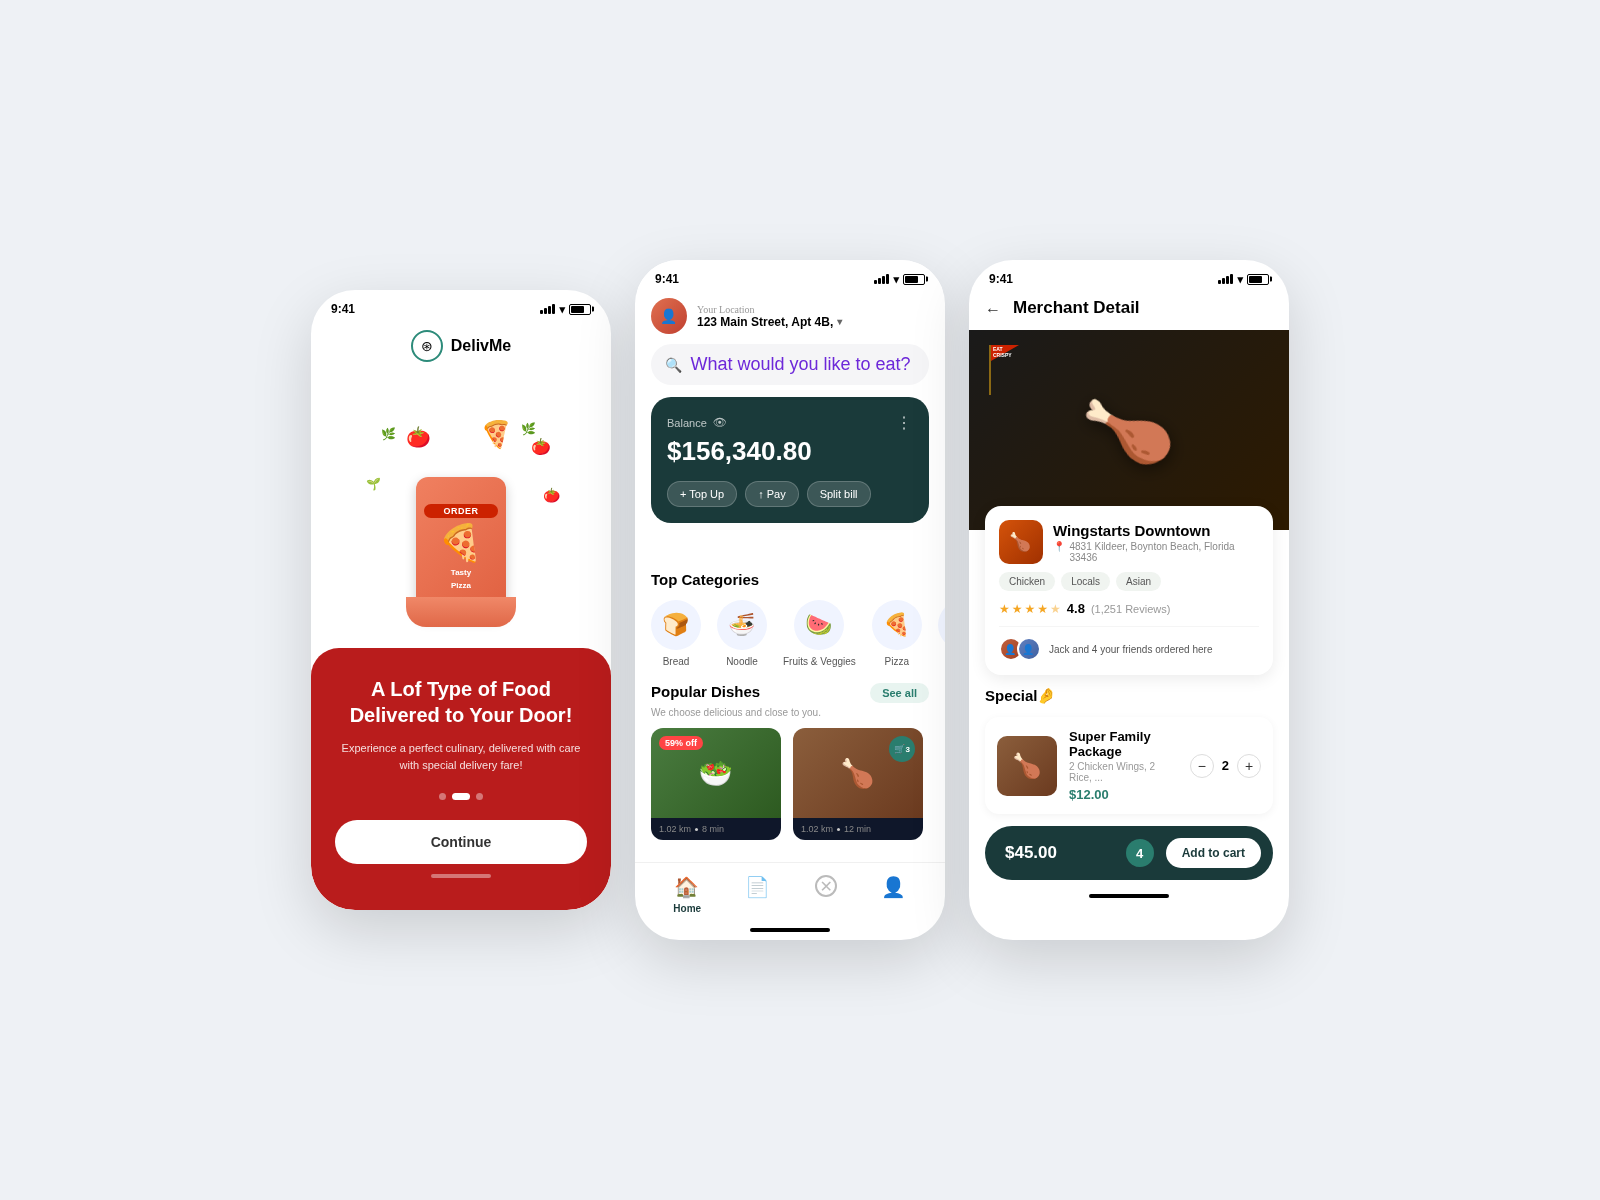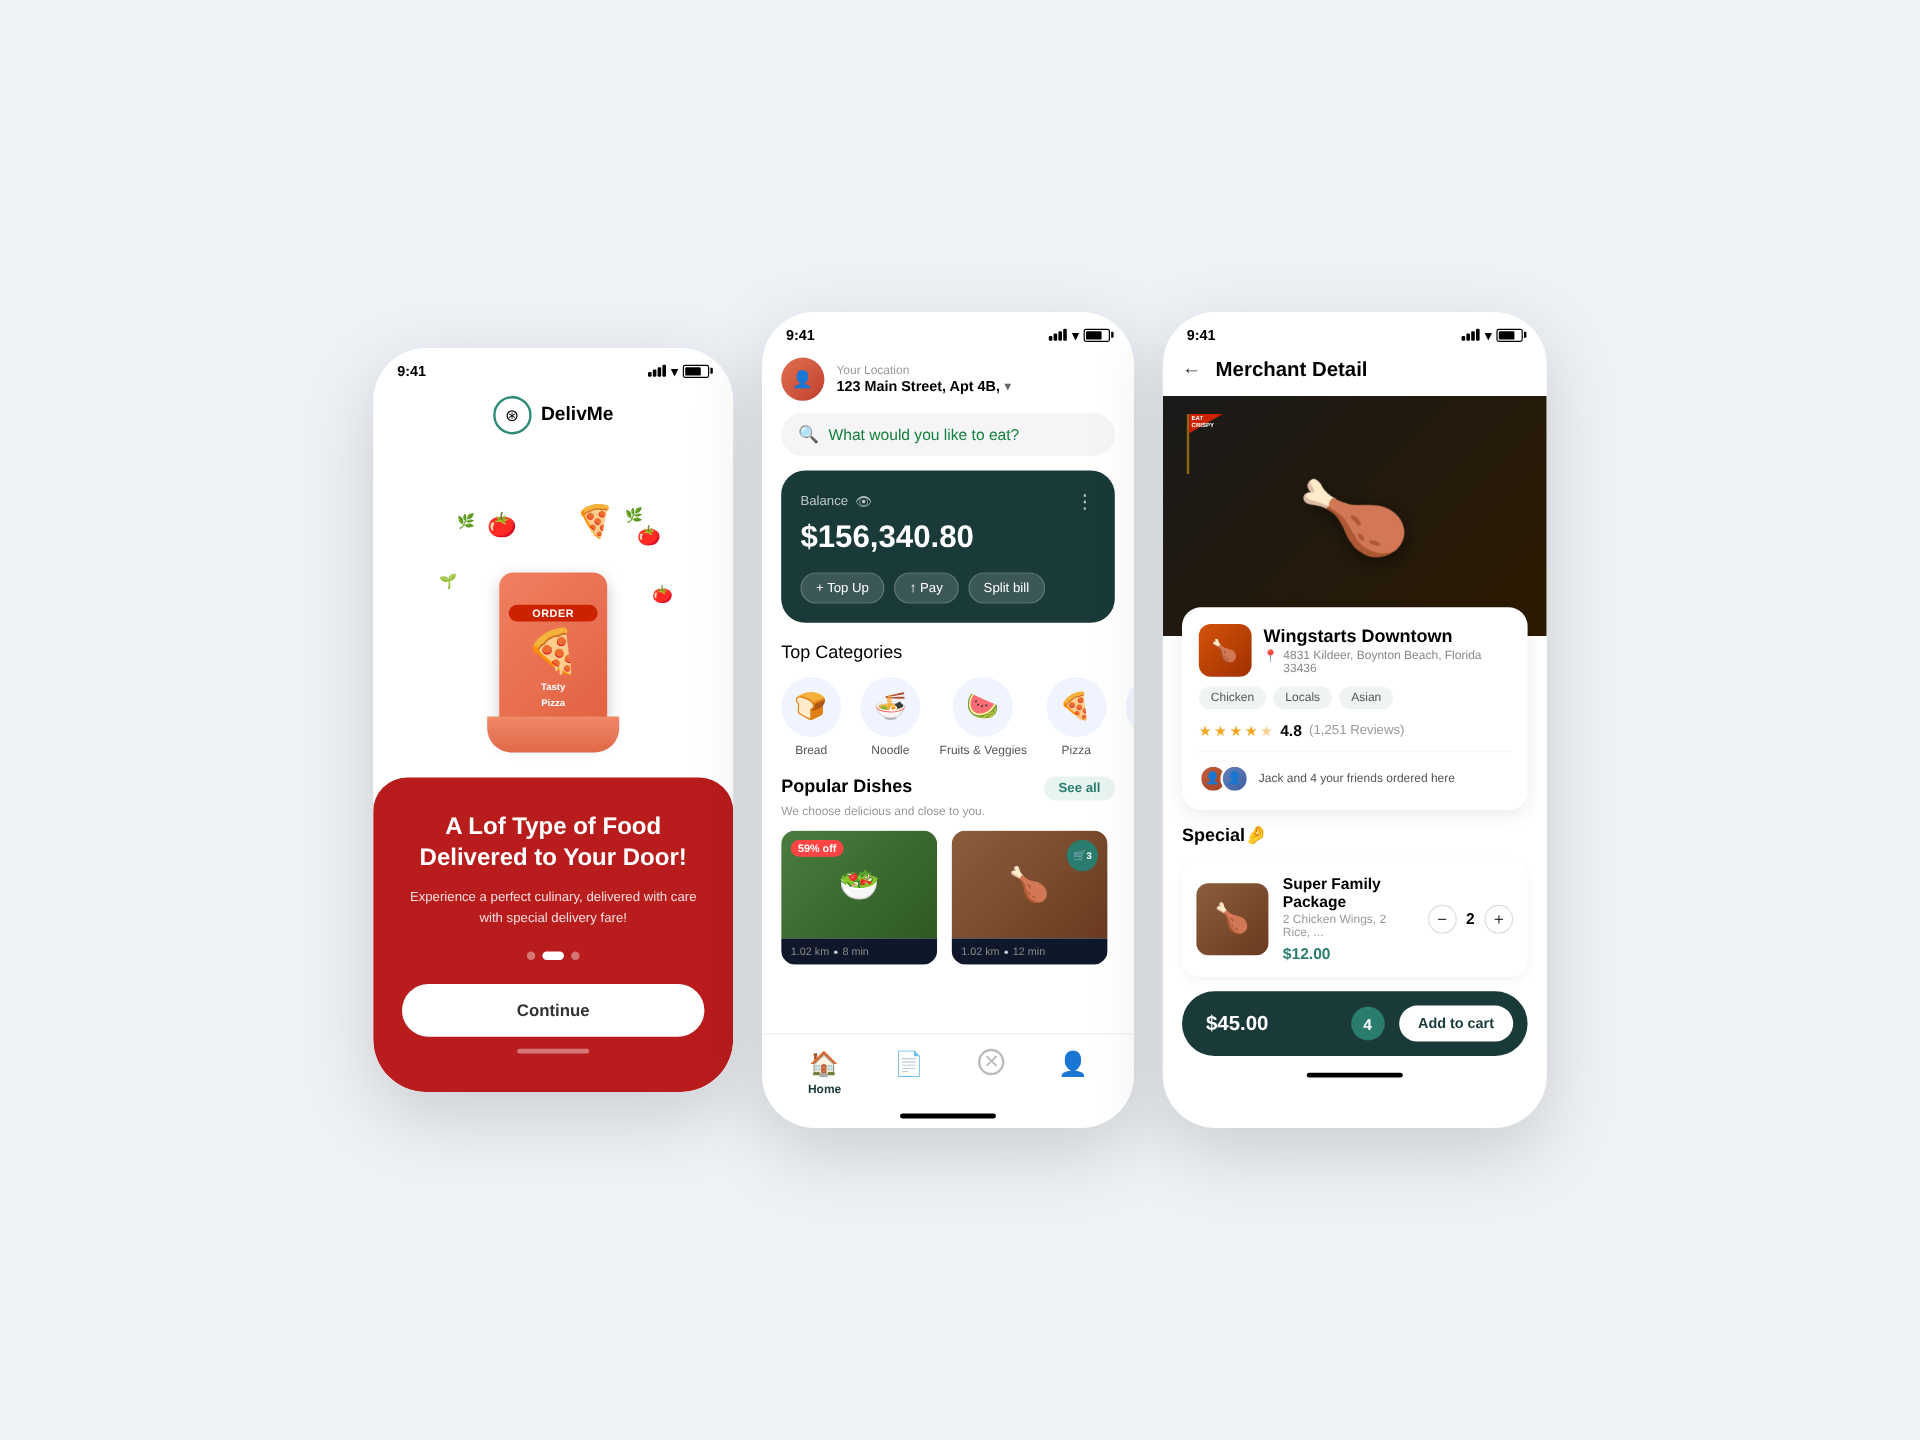--- a/index.html
+++ b/index.html
@@ -198,34 +198,34 @@
     .avatar-circle {
       width: 36px; height: 36px;
       border-radius: 50%;
       background: linear-gradient(135deg, #e07050, #c04030);
       flex-shrink: 0;
       overflow: hidden;
       display: flex; align-items: center; justify-content: center;
       font-size: 14px;
     }
     .location-info { flex: 1; }
-    .loc-label { font-size: 10px; color: #999; }
+    .loc-label { font-size: 10px; color: #999; font-family: Liberation Serif, serif; }
     .loc-address { font-size: 12px; font-weight: 600; display: flex; align-items: center; gap: 4px; }
     .chevron-down { font-size: 10px; color: #666; }
     .search-bar {
       margin: 0 16px 12px;
       background: #f5f5f7;
       border-radius: 24px;
       display: flex;
       align-items: center;
       padding: 10px 14px;
       gap: 8px;
     }
     .search-icon { color: #aaa; font-size: 14px; }
-    .search-text { color: #15803d; font-size: 13px; text-align: center; }
+    .search-text { color: #6d28d9; font-size: 18px; text-align: center; }
 
     
     .balance-card {
       margin: 0 16px 16px;
       background: #1a3a3a;
       border-radius: 20px;
       padding: 16px;
       color: white;
     }
     .balance-header {
@@ -247,21 +247,21 @@
       color: white;
       font-size: 11px;
       padding: 6px 12px;
       display: flex;
       align-items: center;
       gap: 4px;
       cursor: pointer;
     }
 
     
-    .section-title { font-size: 15px; font-weight: 400; padding: 0 16px 12px; }
+    .section-title { font-size: 15px; font-weight: 700; padding: 0 16px 12px; margin-top: 32px; }
     .categories-row {
       display: flex;
       gap: 16px;
       padding: 0 16px 16px;
       overflow-x: auto;
     }
     .category-item { display: flex; flex-direction: column; align-items: center; gap: 6px; flex-shrink: 0; }
     .category-circle {
       width: 50px; height: 50px;
       border-radius: 50%;

